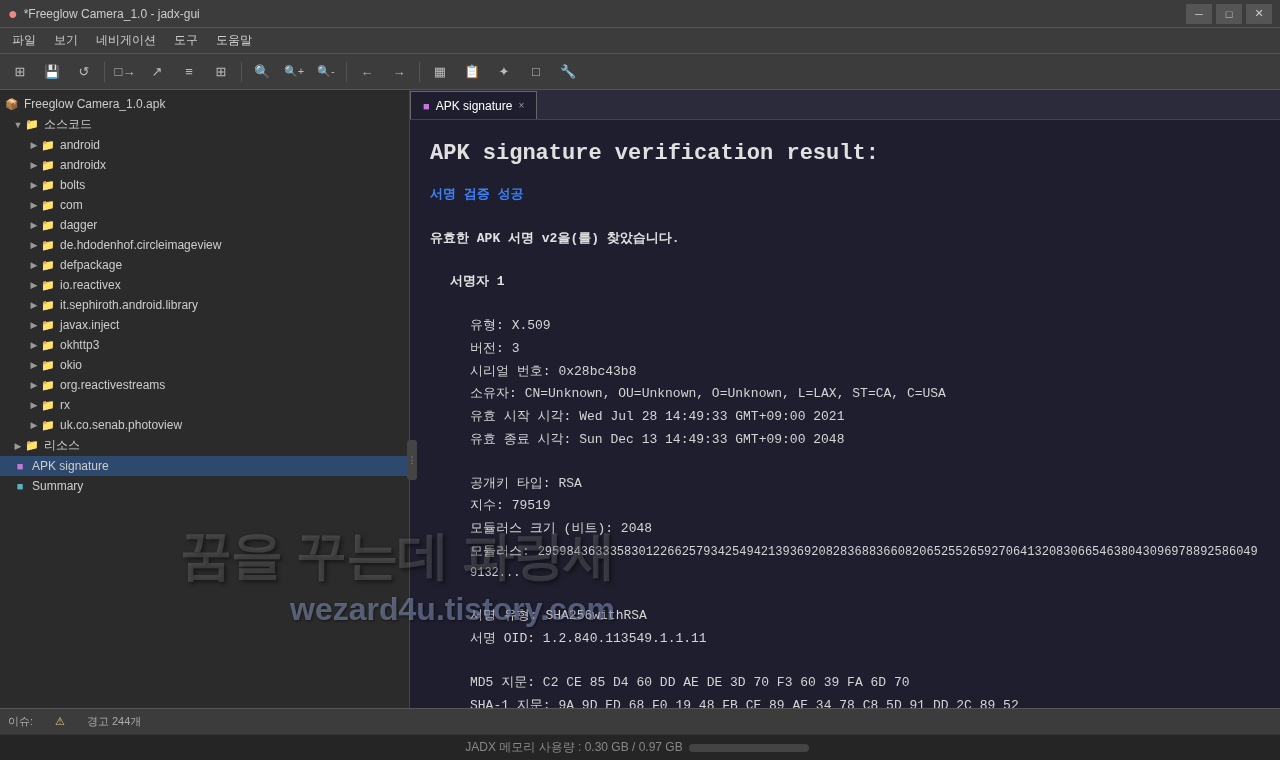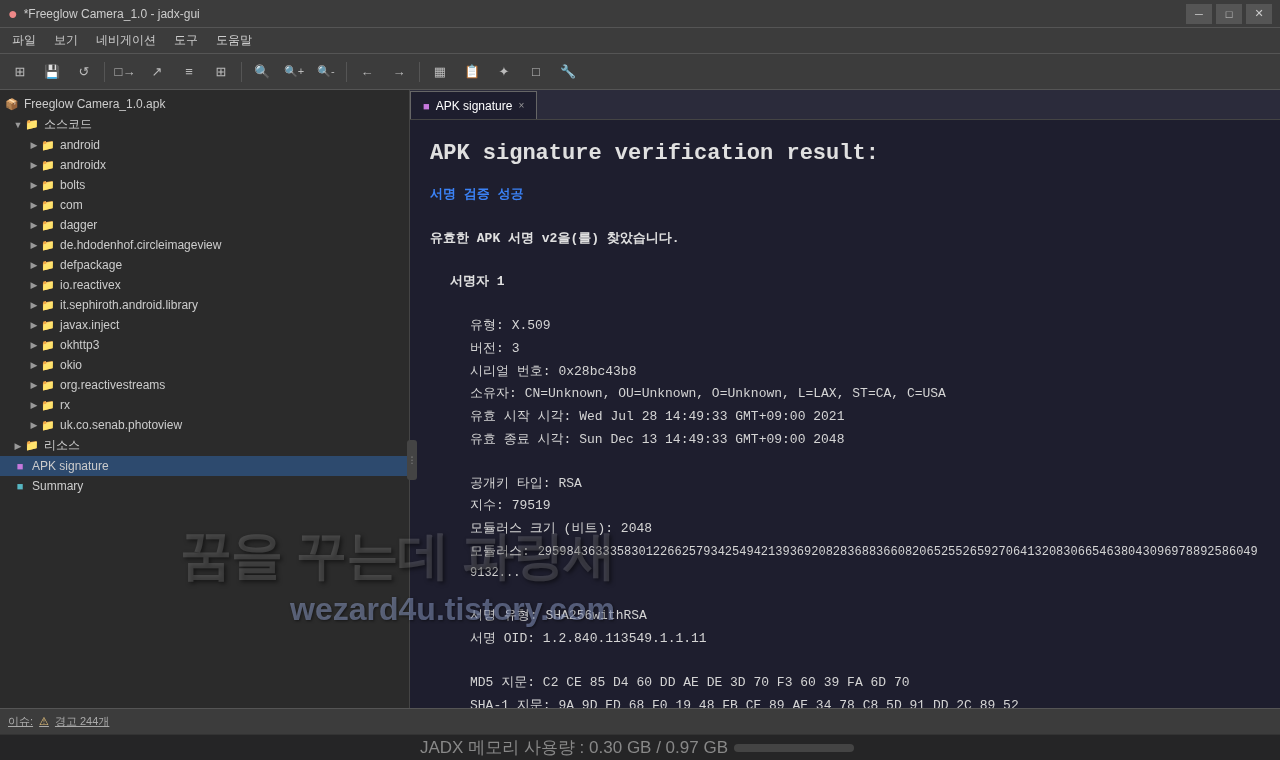--- a/index.html
+++ b/index.html
@@ -276,32 +276,32 @@
       height: 26px;
       background: #3c3c3c;
       border-top: 1px solid #555;
       display: flex;
       align-items: center;
       padding: 0 8px;
       justify-content: space-between;
       font-size: 11px;
       color: #aaa;
     }
-    #status-left { display: flex; align-items: center; gap: 6px; text-decoration: underline; }
+    #status-left { display: flex; align-items: center; gap: 22px; }
     .warning-icon { color: #e5c07b; }
 
     
     #bottom-bar {
       height: 26px;
       background: #252526;
       border-top: 1px solid #333;
       display: flex;
       align-items: center;
       justify-content: center;
-      font-size: 17px;
+      font-size: 12px;
       color: #888;
     }
     .progress-bar-bg {
       width: 120px;
       height: 8px;
       background: #444;
       border-radius: 4px;
       overflow: hidden;
       display: inline-block;
       margin: 0 6px;

